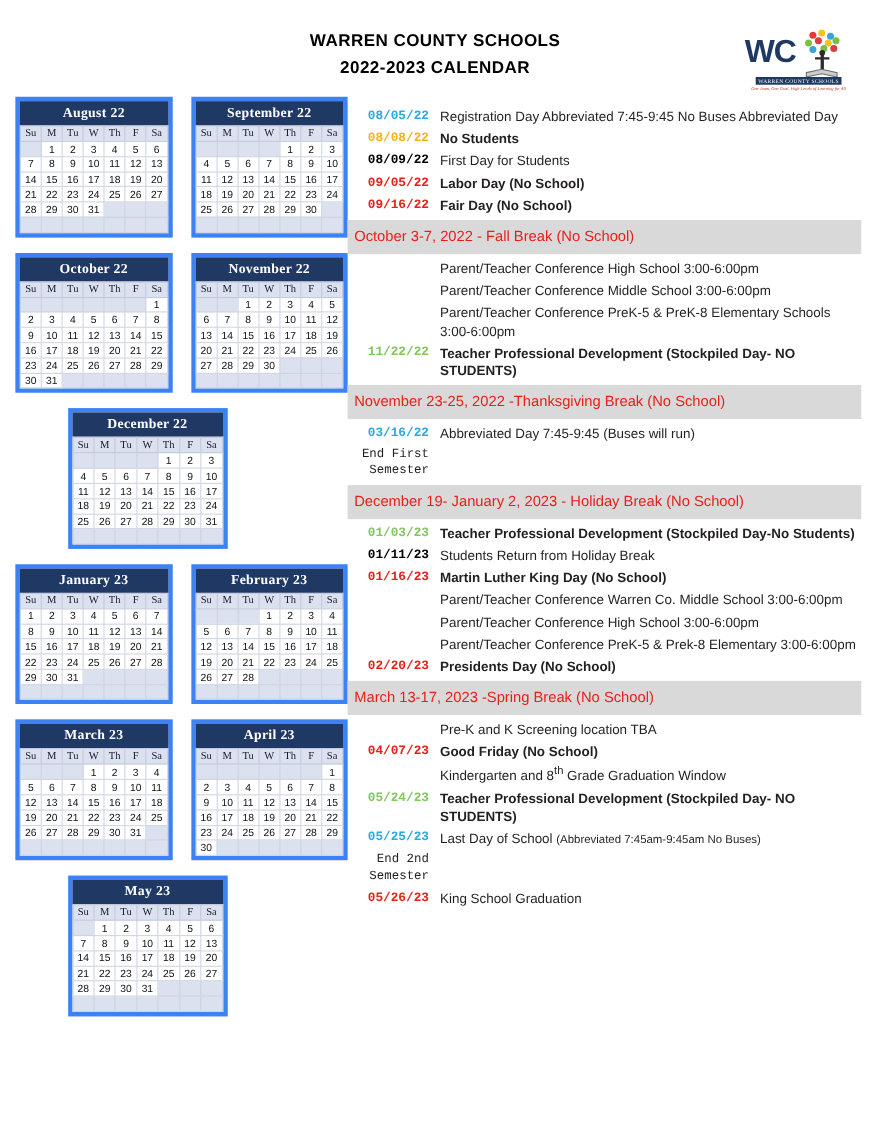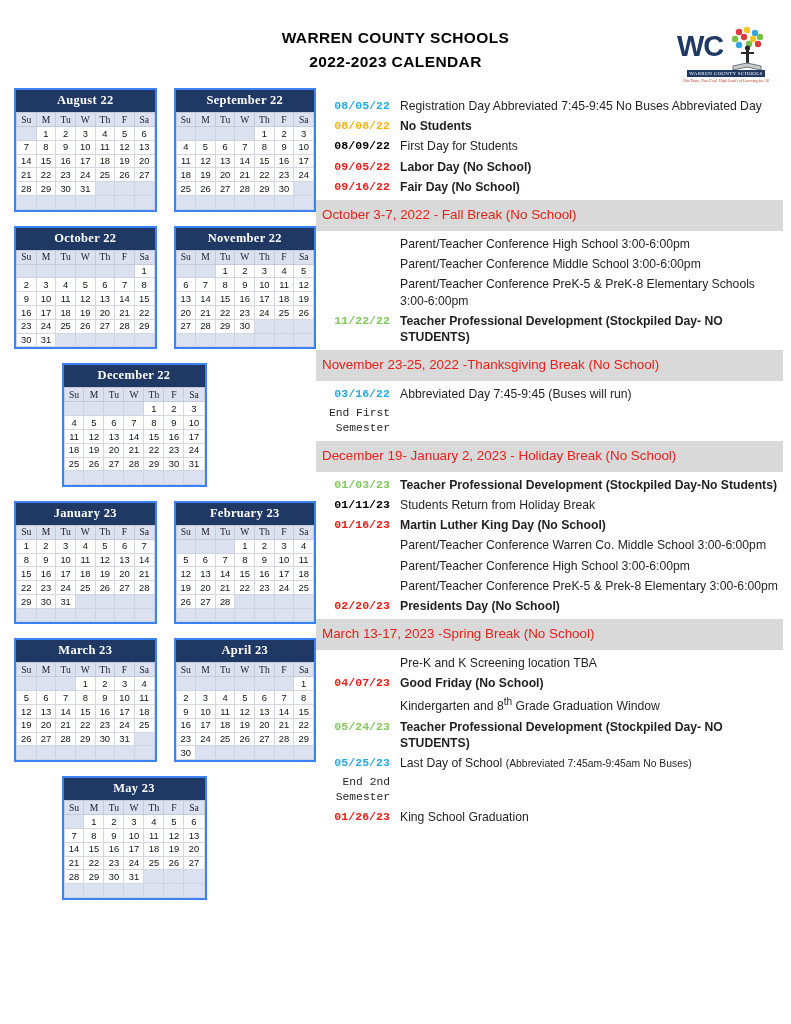--- a/index.html
+++ b/index.html
@@ -28,21 +28,21 @@
   
   .body-wrap { display:flex; align-items:flex-start; }
   .left-col { width:316px; flex:0 0 316px; padding-left:14px; }
   .right-col { width:475px; flex:0 0 475px; }
 
   
   .cal-row { display:flex; gap:17px; margin-bottom:14px; }
   .cal-row.center { justify-content:center; padding-right:62px; }
   .cal {
     width:145px;
-    border:2px solid #3b82f6;
+    border:4px solid #3b82f6;
     background:#dce1ef;
     font-family: "Liberation Sans", sans-serif;
   }
   .cal-title {
     background:#1f3864; color:#fff;
     font-family:"Liberation Serif", serif;
     font-weight:bold; font-size:12.5px;
     text-align:center; padding:3px 0 4px;
     letter-spacing:.3px;
   }
@@ -975,19 +975,19 @@
         <div class="evt">
           <div class="evt-date d-cyan">05/25/23</div>
           <div class="evt-text">Last Day of School <span class="small">(Abbreviated 7:45am-9:45am No Buses)</span></div>
         </div>
         <div class="evt">
           <div class="evt-date sub">End 2nd
 Semester</div>
           <div class="evt-text"></div>
         </div>
         <div class="evt">
-          <div class="evt-date d-red">01/26/23</div>
+          <div class="evt-date d-red">05/26/23</div>
           <div class="evt-text">King School Graduation</div>
         </div>
       </div>
   </div>
 
 </div>
 
 </body></html>

